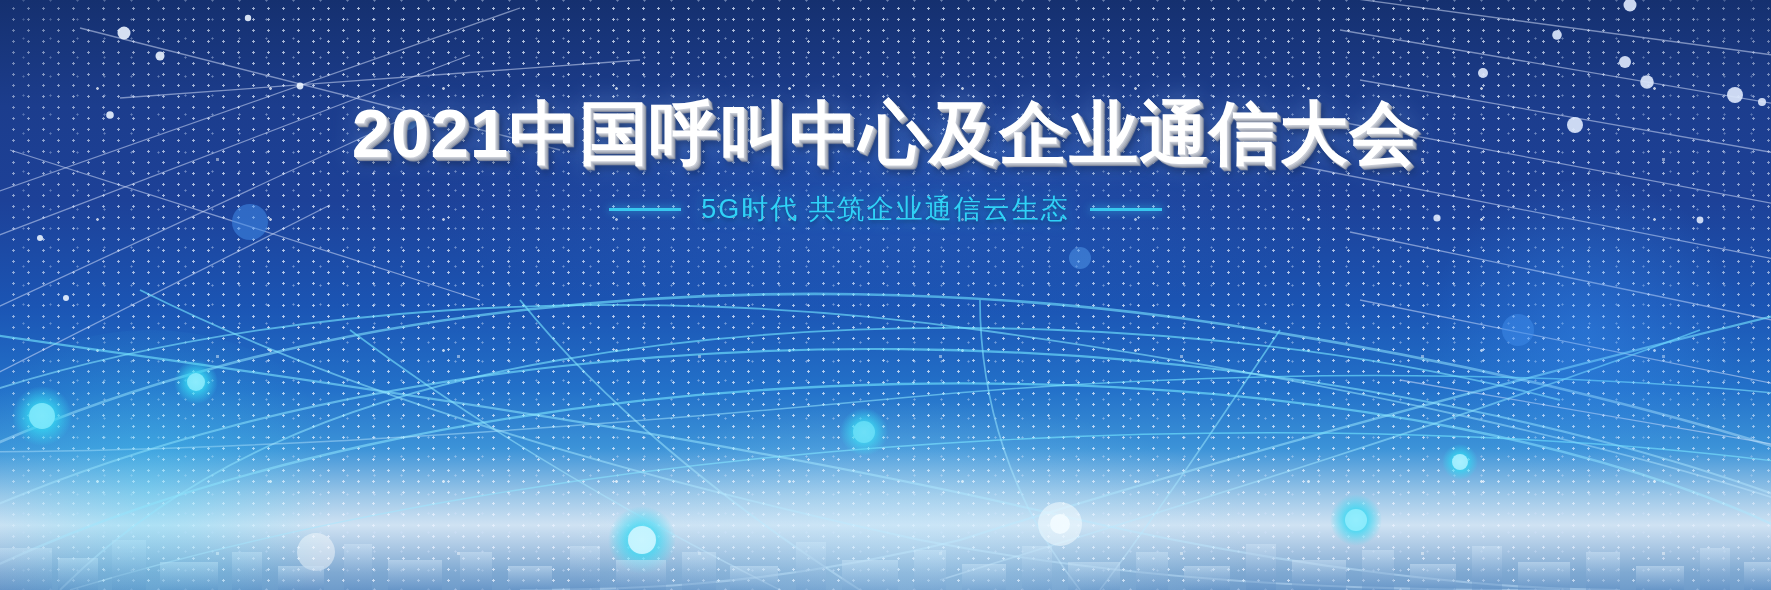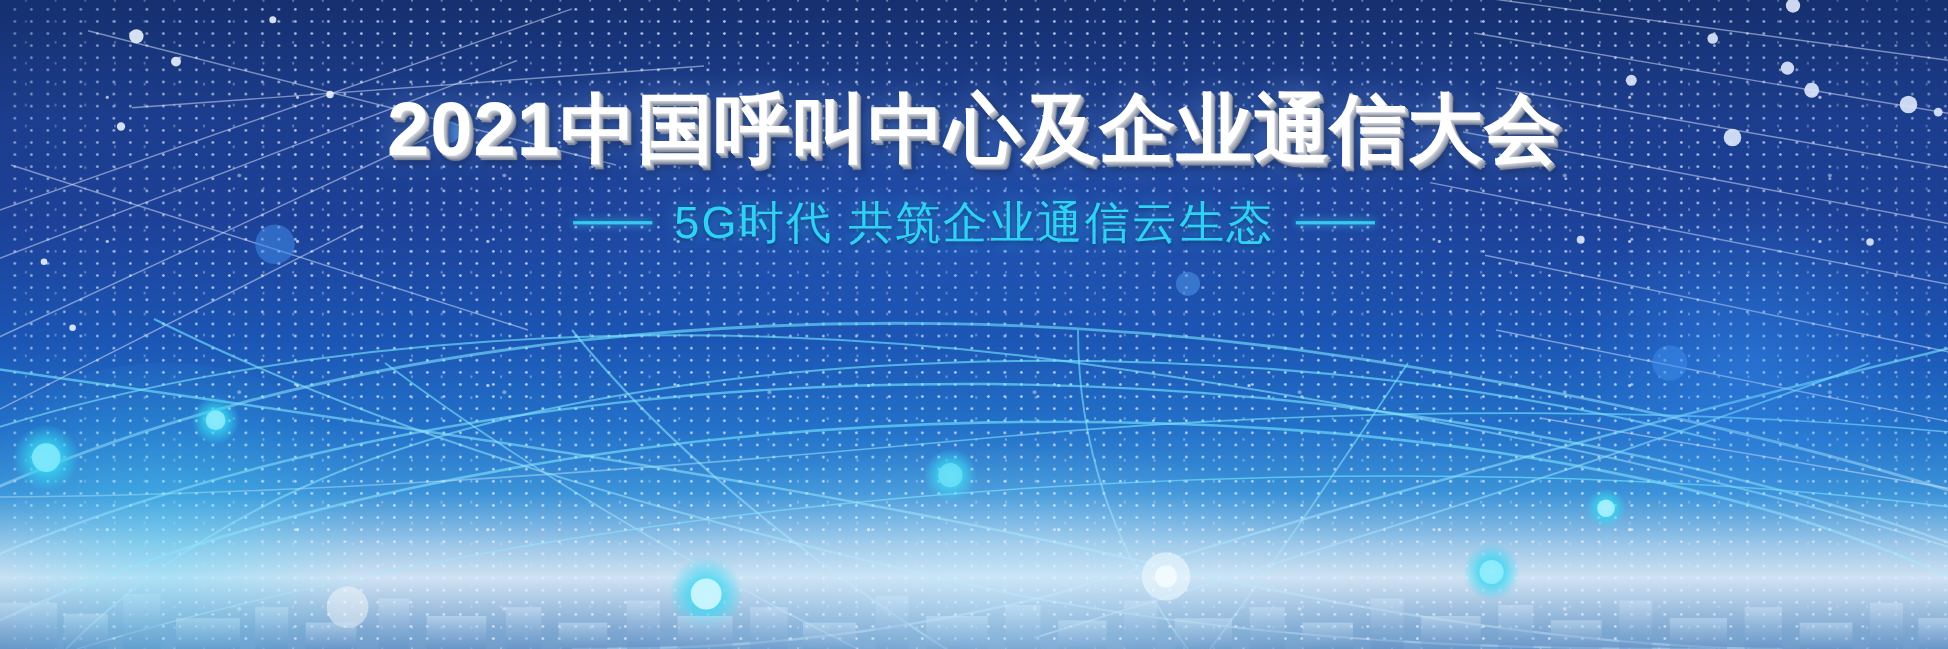--- a/index.html
+++ b/index.html
@@ -94,21 +94,21 @@
   .content {
     position: absolute;
     left: 0;
     top: 0;
     width: 100%;
     text-align: center;
     z-index: 40;
   }
 
   .title {
-    margin: 0;
+    margin: 16px;
     padding-top: 78px;
     font-size: 69px;
     font-weight: bold;
     letter-spacing: 1px;
     color: #ffffff;
     line-height: 1.15;
     text-shadow:
        1px 1px 0 #c9cdd6,
        2px 2px 0 #b6bbc6,
        3px 3px 0 #a3a9b6,
@@ -127,21 +127,21 @@
 
   .rule {
     display: block;
     width: 72px;
     height: 3px;
     background: #37c8ef;
     box-shadow: 0 0 8px rgba(60,210,245,0.75);
   }
 
   .subtitle {
-    font-size: 41px;
+    font-size: 27px;
     font-weight: normal;
     color: #2fd2f7;
     letter-spacing: 2px;
     white-space: nowrap;
     text-shadow: 0 0 14px rgba(45,200,245,0.55), 0 2px 4px rgba(5,20,55,0.5);
   }
 </style>
 </head>
 <body>
 

